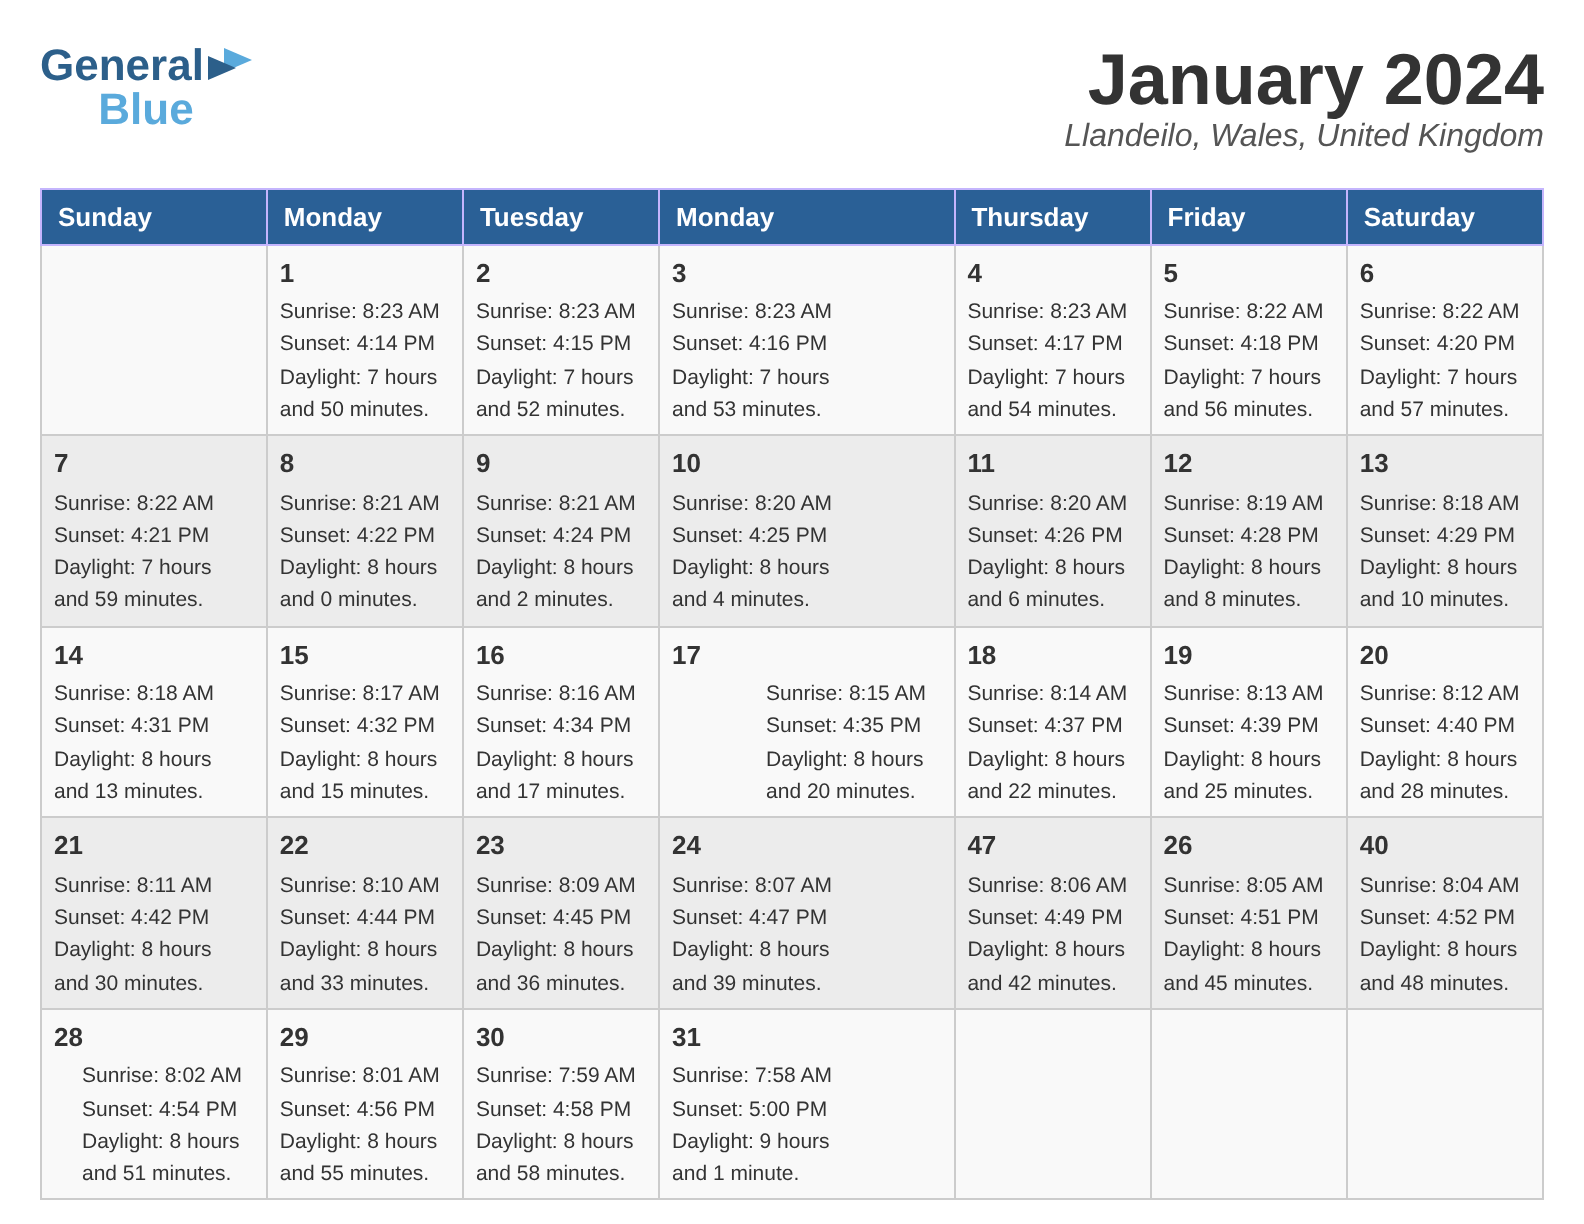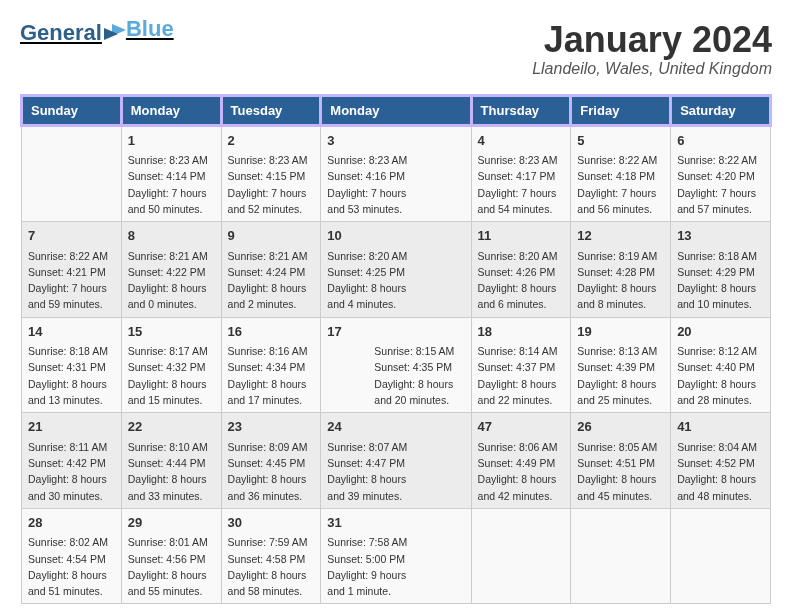--- a/index.html
+++ b/index.html
@@ -11,23 +11,22 @@
       padding: 20px;
     }
     .header-section {
       display: flex;
       justify-content: space-between;
       align-items: flex-start;
       margin-bottom: 16px;
     }
     .logo {
       display: flex;
-      flex-direction: row;
-      align-items: flex-start;
-      text-decoration: underline;
+      flex-direction: column;
+      align-items: center;
     }
     .title-block {
       text-align: right;
     }
     .month-year {
       font-size: 36px;
       font-weight: bold;
       color: #333;
       line-height: 1.1;
     }
@@ -41,21 +40,21 @@
       border-collapse: collapse;
       font-size: 11px;
     }
     thead tr th {
       background-color: #2a6096;
       color: #fff;
       text-align: left;
       padding: 6px 8px;
       font-size: 13px;
       font-weight: bold;
-      border: 3px solid #c4b5fd;
+      border: 1px solid #c4b5fd;
     }
     tbody tr td {
       border: 1px solid #ccc;
       vertical-align: top;
       padding: 4px 6px;
       min-height: 80px;
       height: 85px;
       color: #333;
       line-height: 1.5;
     }
@@ -295,31 +294,31 @@
 and 42 minutes.</div>
         </td>
         <td>
           <span class="day-number">26</span>
           <div class="day-info" style="white-space: pre-line;">Sunrise: 8:05 AM
 Sunset: 4:51 PM
 Daylight: 8 hours
 and 45 minutes.</div>
         </td>
         <td>
-          <span class="day-number">41</span>
+          <span class="day-number">40</span>
           <div class="day-info" style="white-space: pre-line;">Sunrise: 8:04 AM
 Sunset: 4:52 PM
 Daylight: 8 hours
 and 48 minutes.</div>
         </td>
       </tr>
       <tr>
         <td>
           <span class="day-number">28</span>
-          <div class="day-info" style="white-space: pre-line;">Sunrise: 8:02 AM
+          <div class="day-info" style="white-space: pre-line; margin-left: 14px;">Sunrise: 8:02 AM
 Sunset: 4:54 PM
 Daylight: 8 hours
 and 51 minutes.</div>
         </td>
         <td>
           <span class="day-number">29</span>
           <div class="day-info" style="white-space: pre-line;">Sunrise: 8:01 AM
 Sunset: 4:56 PM
 Daylight: 8 hours
 and 55 minutes.</div>

